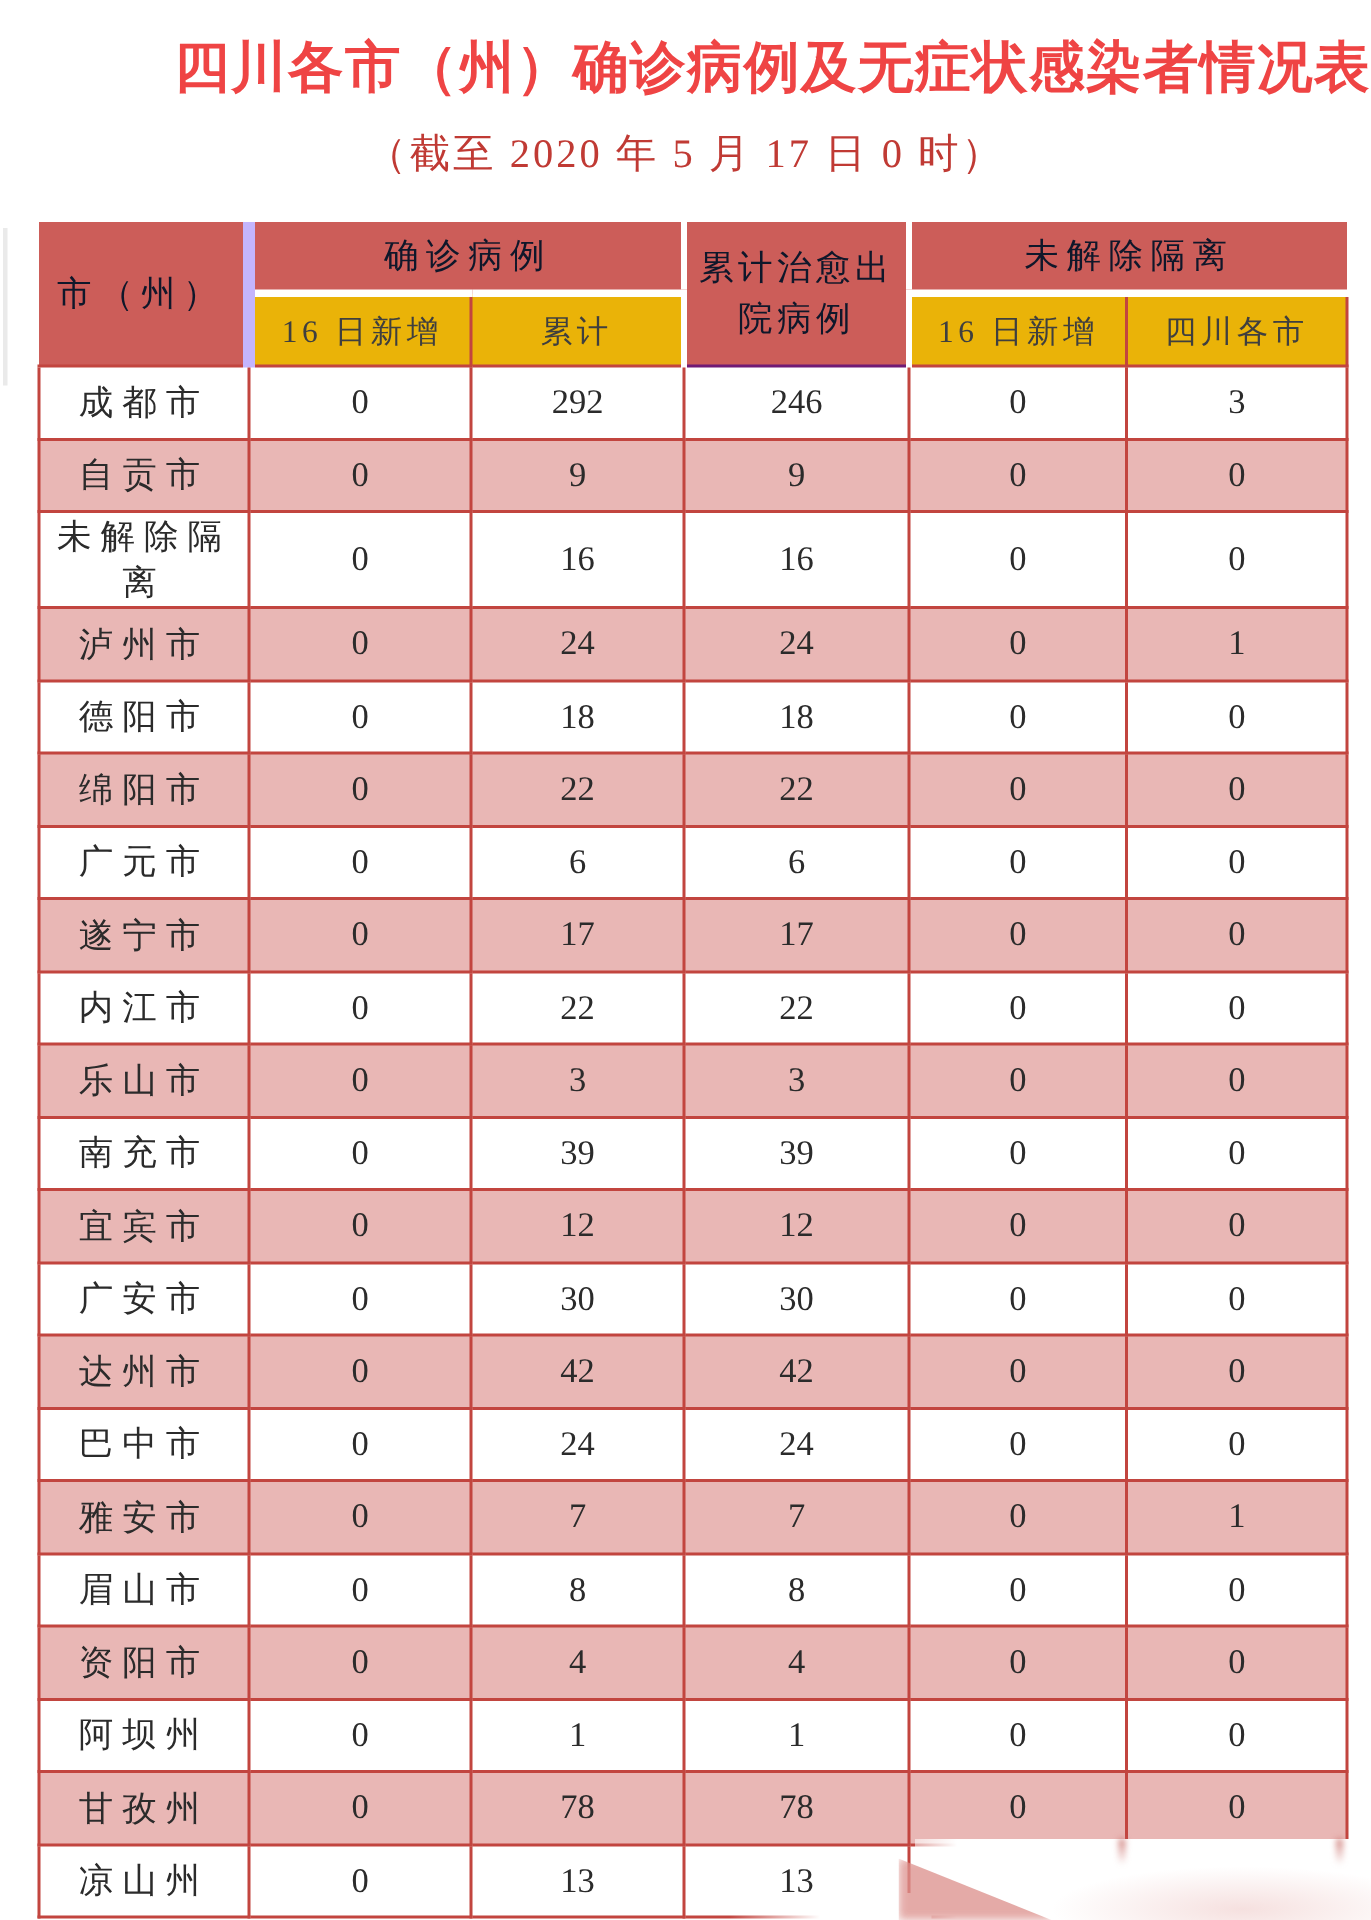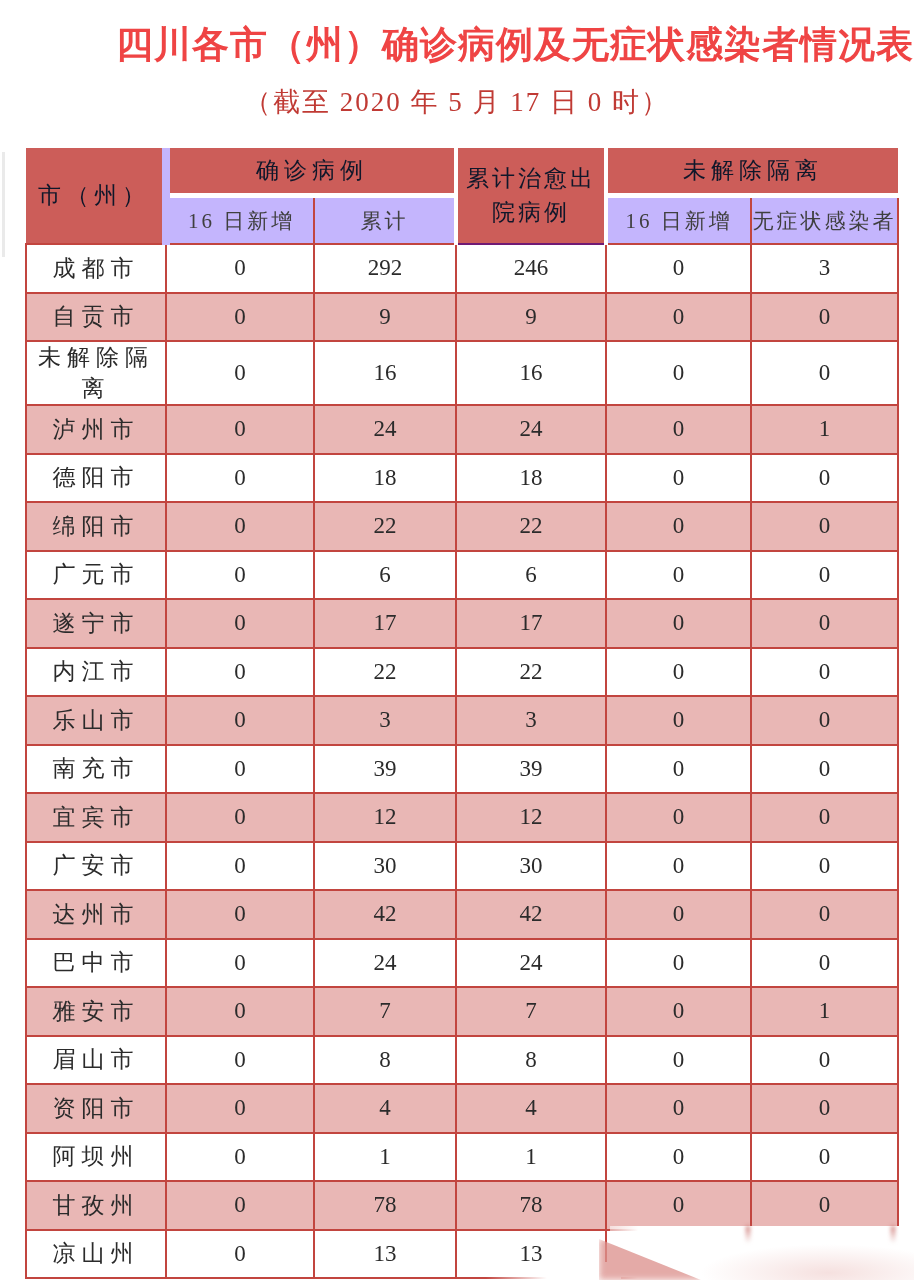--- a/index.html
+++ b/index.html
@@ -63,21 +63,21 @@
   th.group  { height: 45px; }
   th.tall   { border-left: 4px solid #ffffff; border-right: 4px solid #ffffff;
               border-bottom: 2px solid #701a75; }
   th.tall .wrap {
     display: inline-block;
     max-width: 132px;
     line-height: 1.45;
     letter-spacing: 3px;
   }
   th.sub {
-    background: #c4b5fd;
+    background: #eab308;
     color: #3f3f3f;
     font-weight: normal;
     font-size: 21px;
     letter-spacing: 3px;
     height: 45px;
     border: 2px solid #c2453f;
     border-top: 5px solid #ffffff;
   }
   tbody td {
     border: 2px solid #c2453f;
@@ -149,21 +149,21 @@
       <tr>
         <th rowspan="2" class="main corner">市（州）</th>
         <th colspan="2" class="main group">确诊病例</th>
         <th rowspan="2" class="main tall"><span class="wrap">累计治愈出院病例</span></th>
         <th colspan="2" class="main group">未解除隔离</th>
       </tr>
       <tr>
         <th class="sub">16 日新增</th>
         <th class="sub">累计</th>
         <th class="sub">16 日新增</th>
-        <th class="sub">无症状感染者</th>
+        <th class="sub">四川各市</th>
       </tr>
     </thead>
     <tbody>
         <tr>
           <td class="city">成都市</td>
           <td>0</td>
           <td>292</td>
           <td>246</td>
           <td>0</td>
           <td>3</td>

